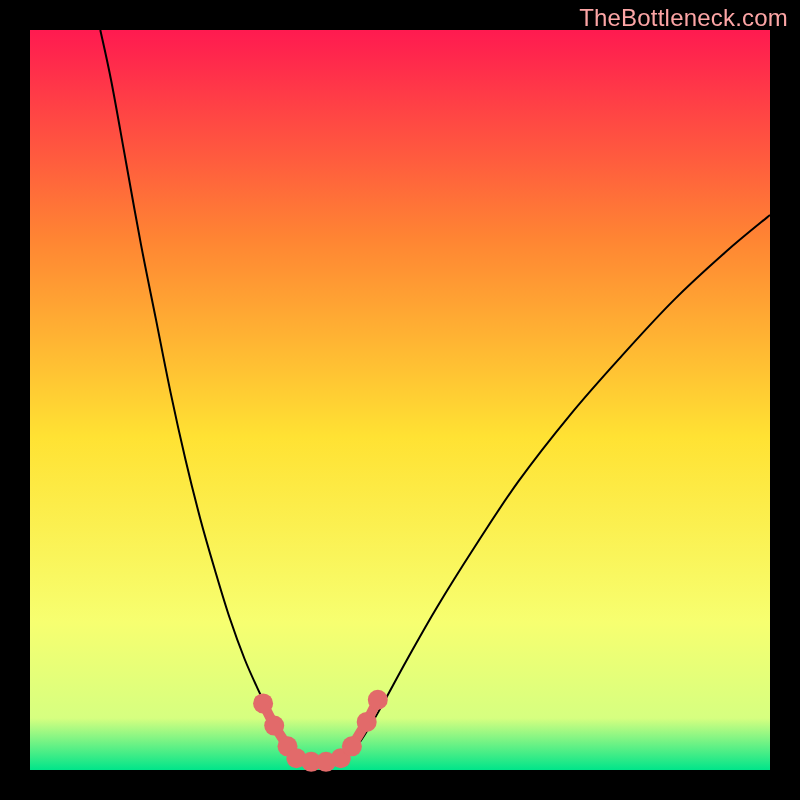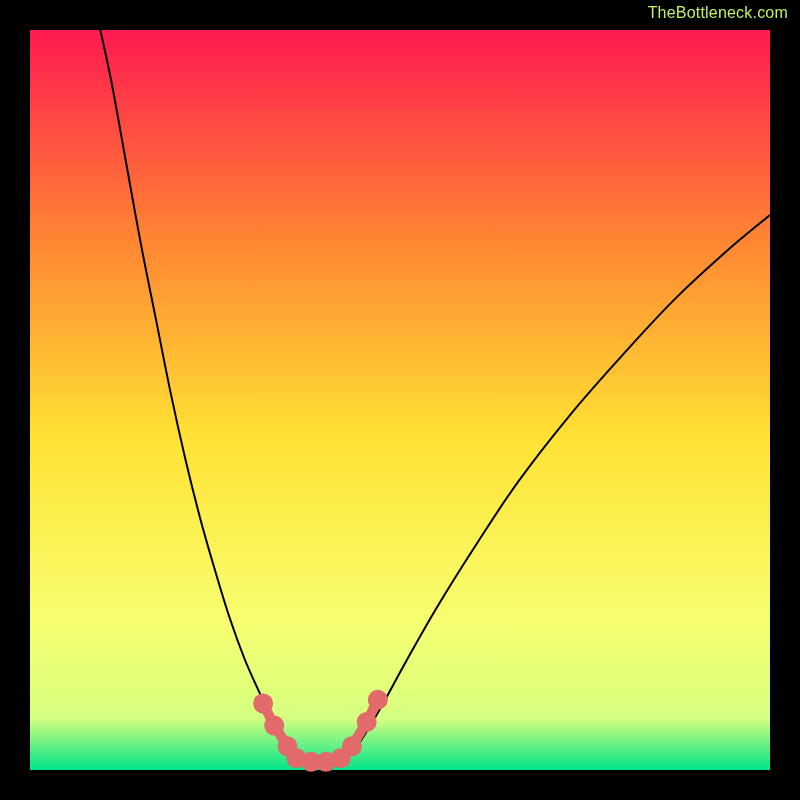--- a/index.html
+++ b/index.html
@@ -14,22 +14,22 @@
   .stage {
     position: relative;
     width: 800px;
     height: 800px;
     background: #000;
   }
   .watermark {
     position: absolute;
     top: 4px;
     right: 12px;
-    color: #bef264;
-    font-size: 16px;
+    color: #fca5a5;
+    font-size: 24px;
     font-weight: 500;
     letter-spacing: 0.2px;
     z-index: 10;
   }
   svg.plot {
     position: absolute;
     left: 0;
     top: 0;
     width: 800px;
     height: 800px;

